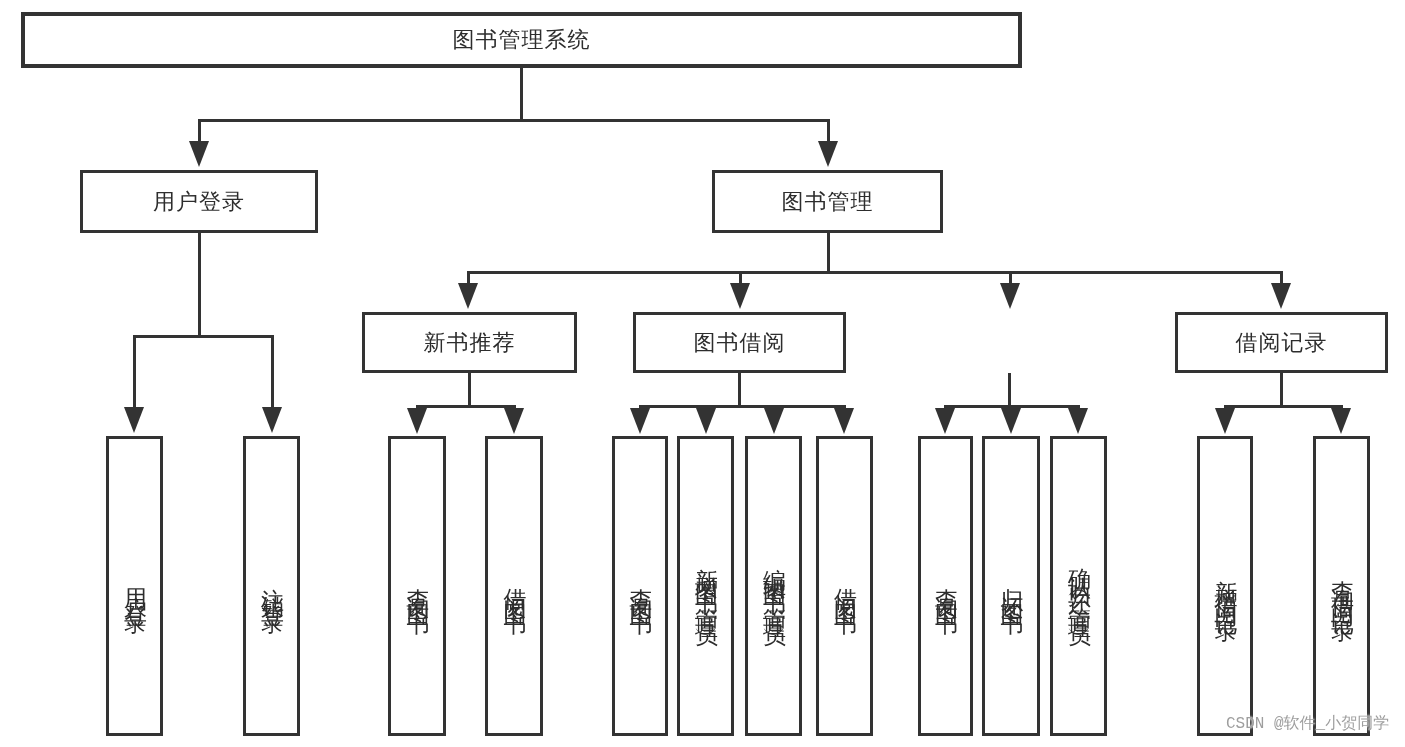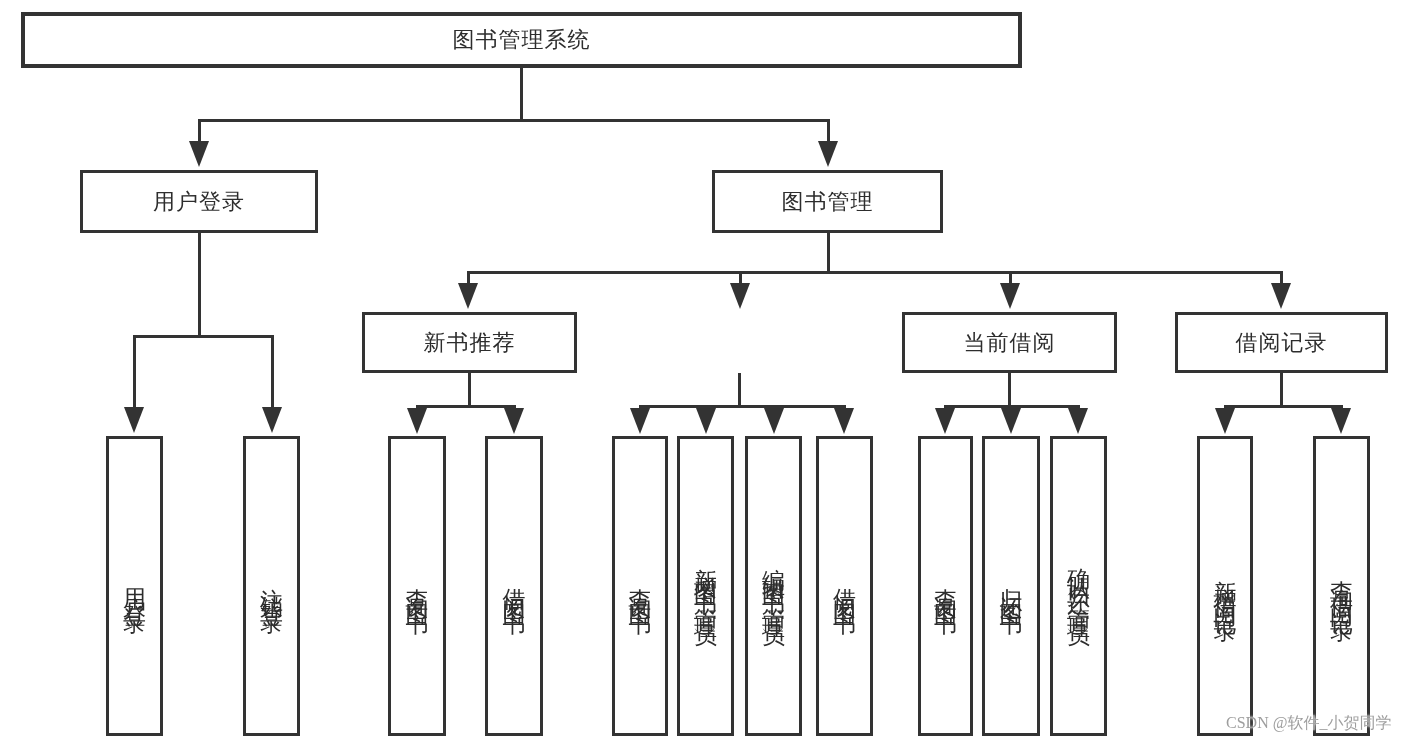--- a/index.html
+++ b/index.html
@@ -6,21 +6,21 @@
     --line:#333333;
     --text:#2d2d2d;
     --box-bg:#ffffff;
     --wm:#9e9e9e;
   }
   html,body{margin:0;padding:0;background:#fff;}
   #canvas{
     position:relative;
     width:1405px;height:747px;
     background:var(--box-bg);
-    font-family:Liberation Serif, serif;
+    font-family:Liberation Mono, monospace;
     overflow:hidden;
   }
   .line{position:absolute;background:var(--line);z-index:1;}
   .arrow-head{
     position:absolute;width:0;height:0;z-index:1;
     border-left:10px solid transparent;
     border-right:10px solid transparent;
     border-top:26px solid var(--line);
   }
   .node{
@@ -108,22 +108,22 @@
     </div>
     <div class="node h" style="left: 80px; top: 170px; width: 238px; height: 63px;">
       <span class="label">用户登录</span>
     </div>
     <div class="node h" style="left: 362px; top: 312px; width: 215px; height: 61px;">
       <span class="label">新书推荐</span>
     </div>
     <div class="node h" style="left: 712px; top: 170px; width: 231px; height: 63px;">
       <span class="label">图书管理</span>
     </div>
-    <div class="node h" style="left: 902px; top: 312px; width: 215px; height: 61px;">
-      <span class="label">当前借阅</span>
+    <div class="node h" style="left: 633px; top: 312px; width: 213px; height: 61px;">
+      <span class="label">图书借阅</span>
     </div>
     <div class="node h" style="left: 1175px; top: 312px; width: 213px; height: 61px;">
       <span class="label">借阅记录</span>
     </div>
     <div class="node v" style="left: 106px; top: 436px; width: 57px; height: 300px;">
       <span class="label">用户登录</span>
     </div>
     <div class="node v" style="left: 243px; top: 436px; width: 57px; height: 300px;">
       <span class="label">注销登录</span>
     </div>

